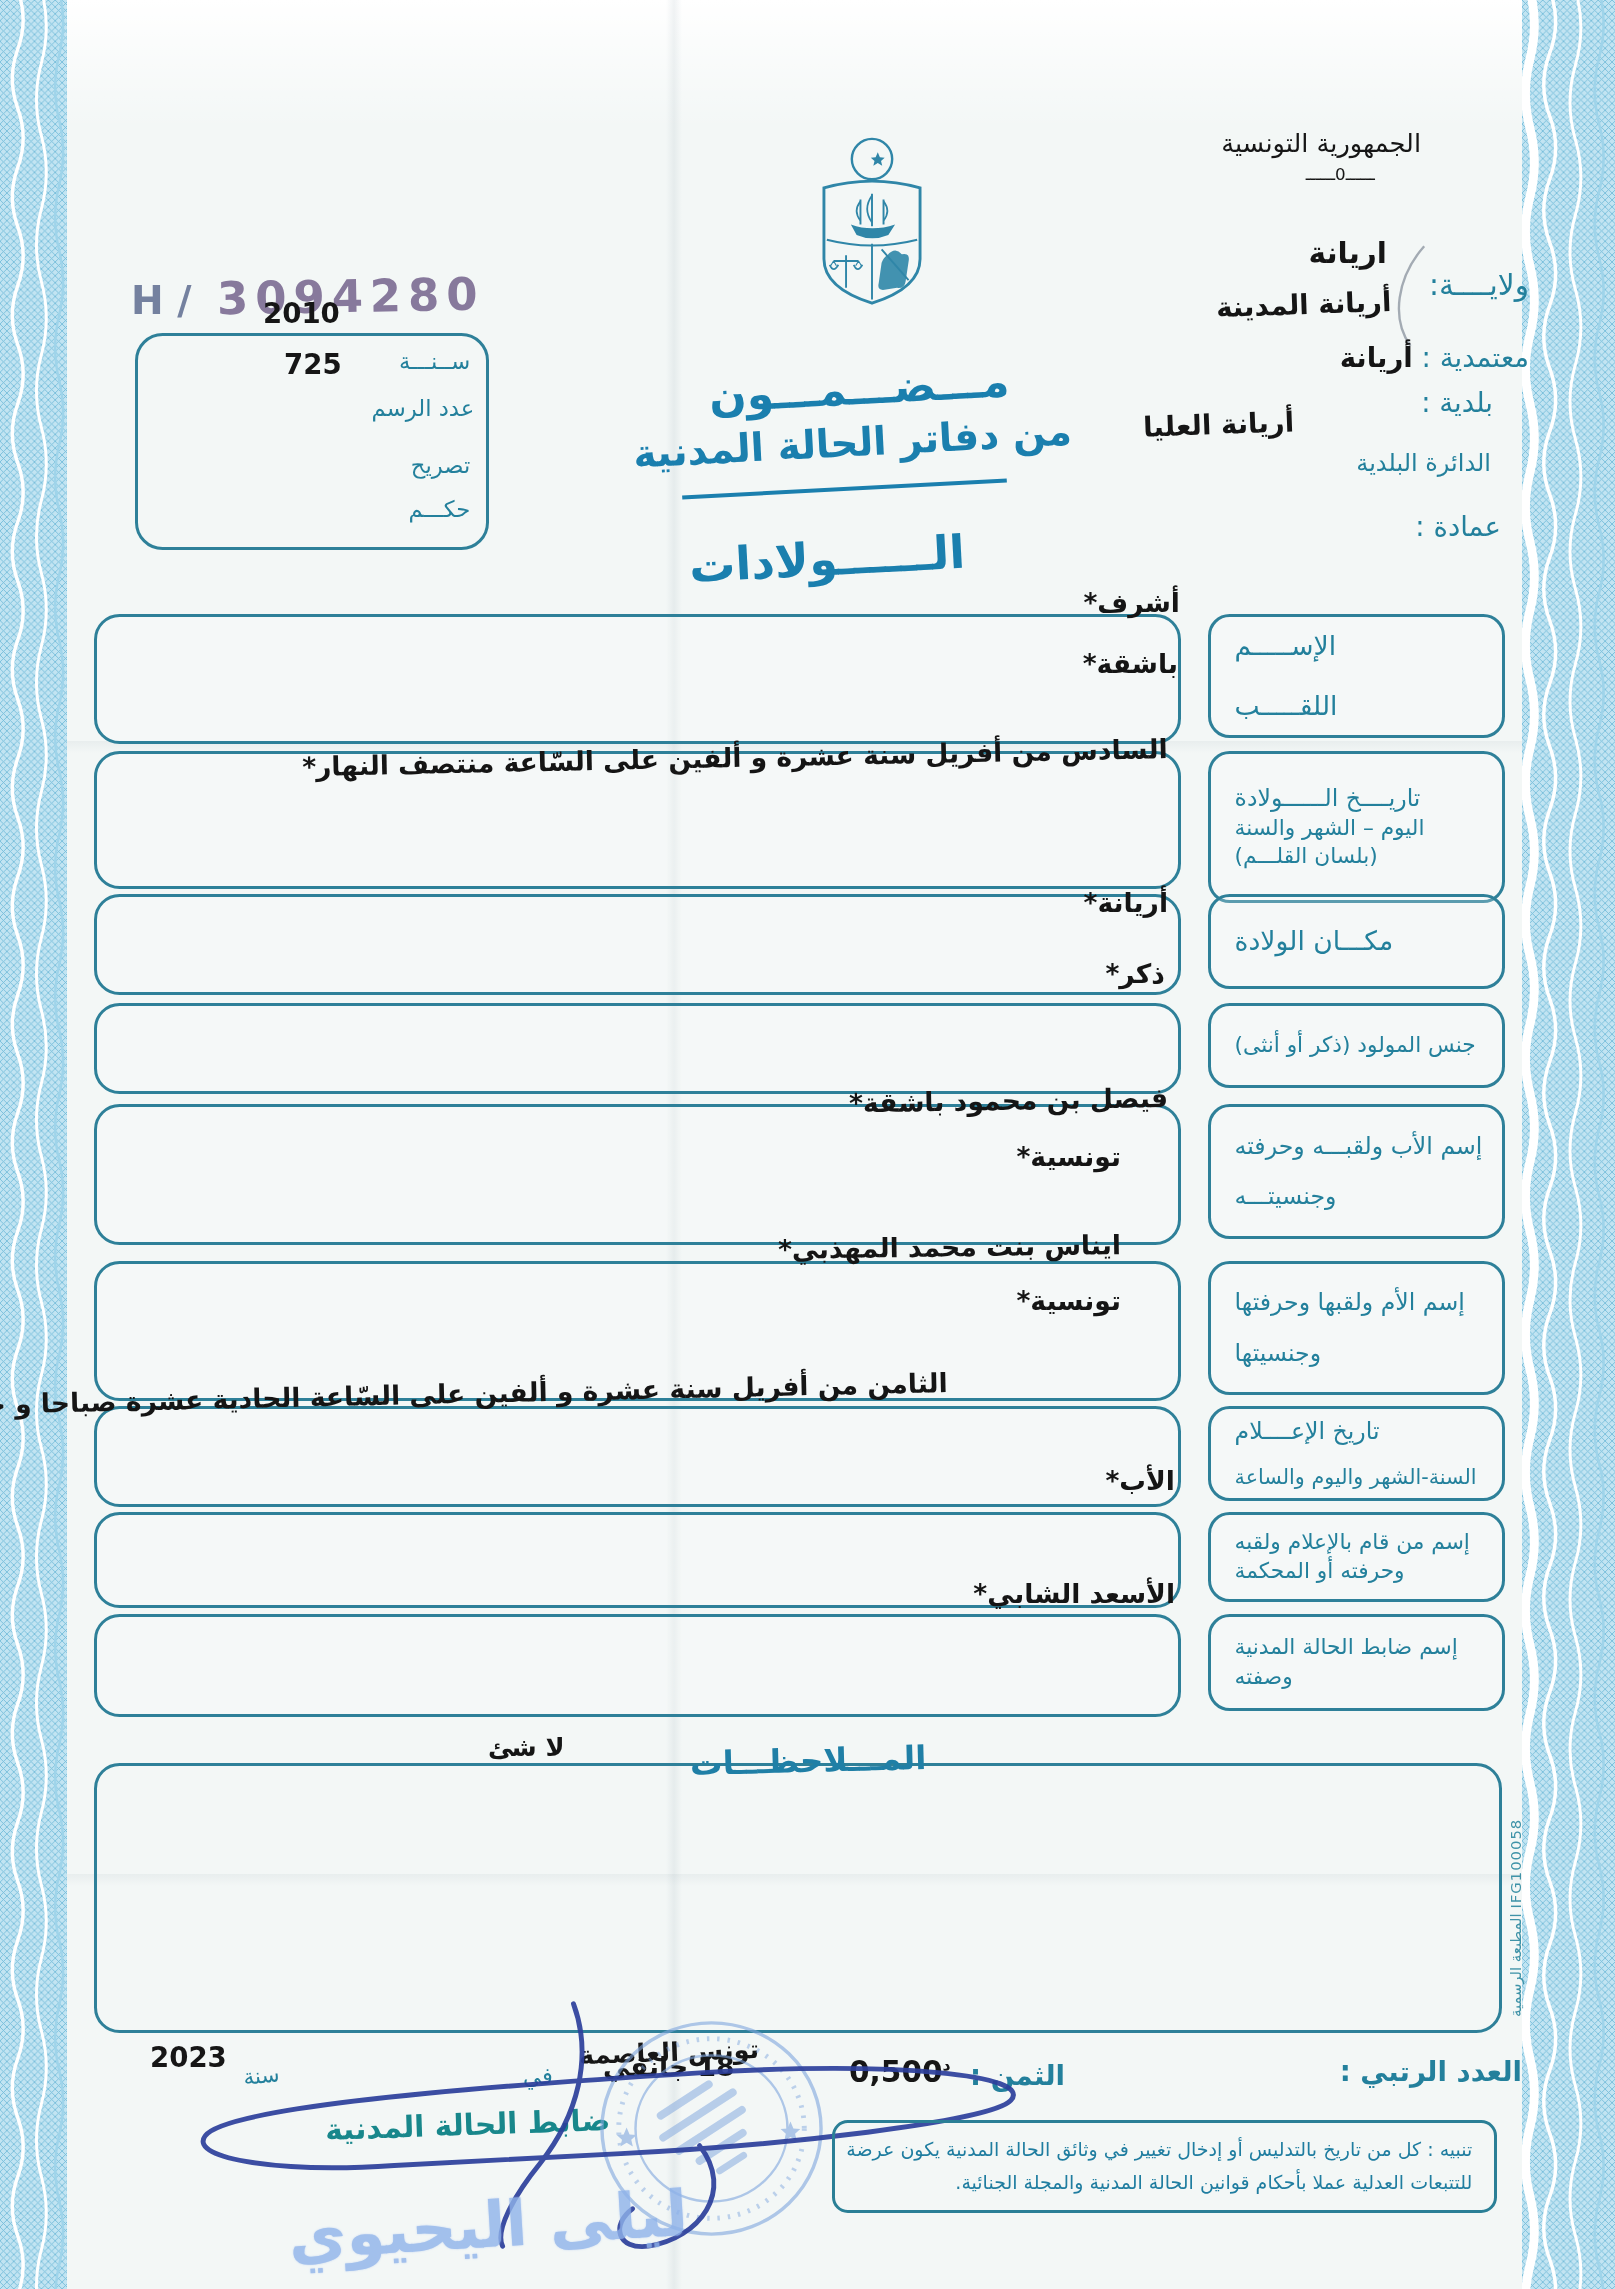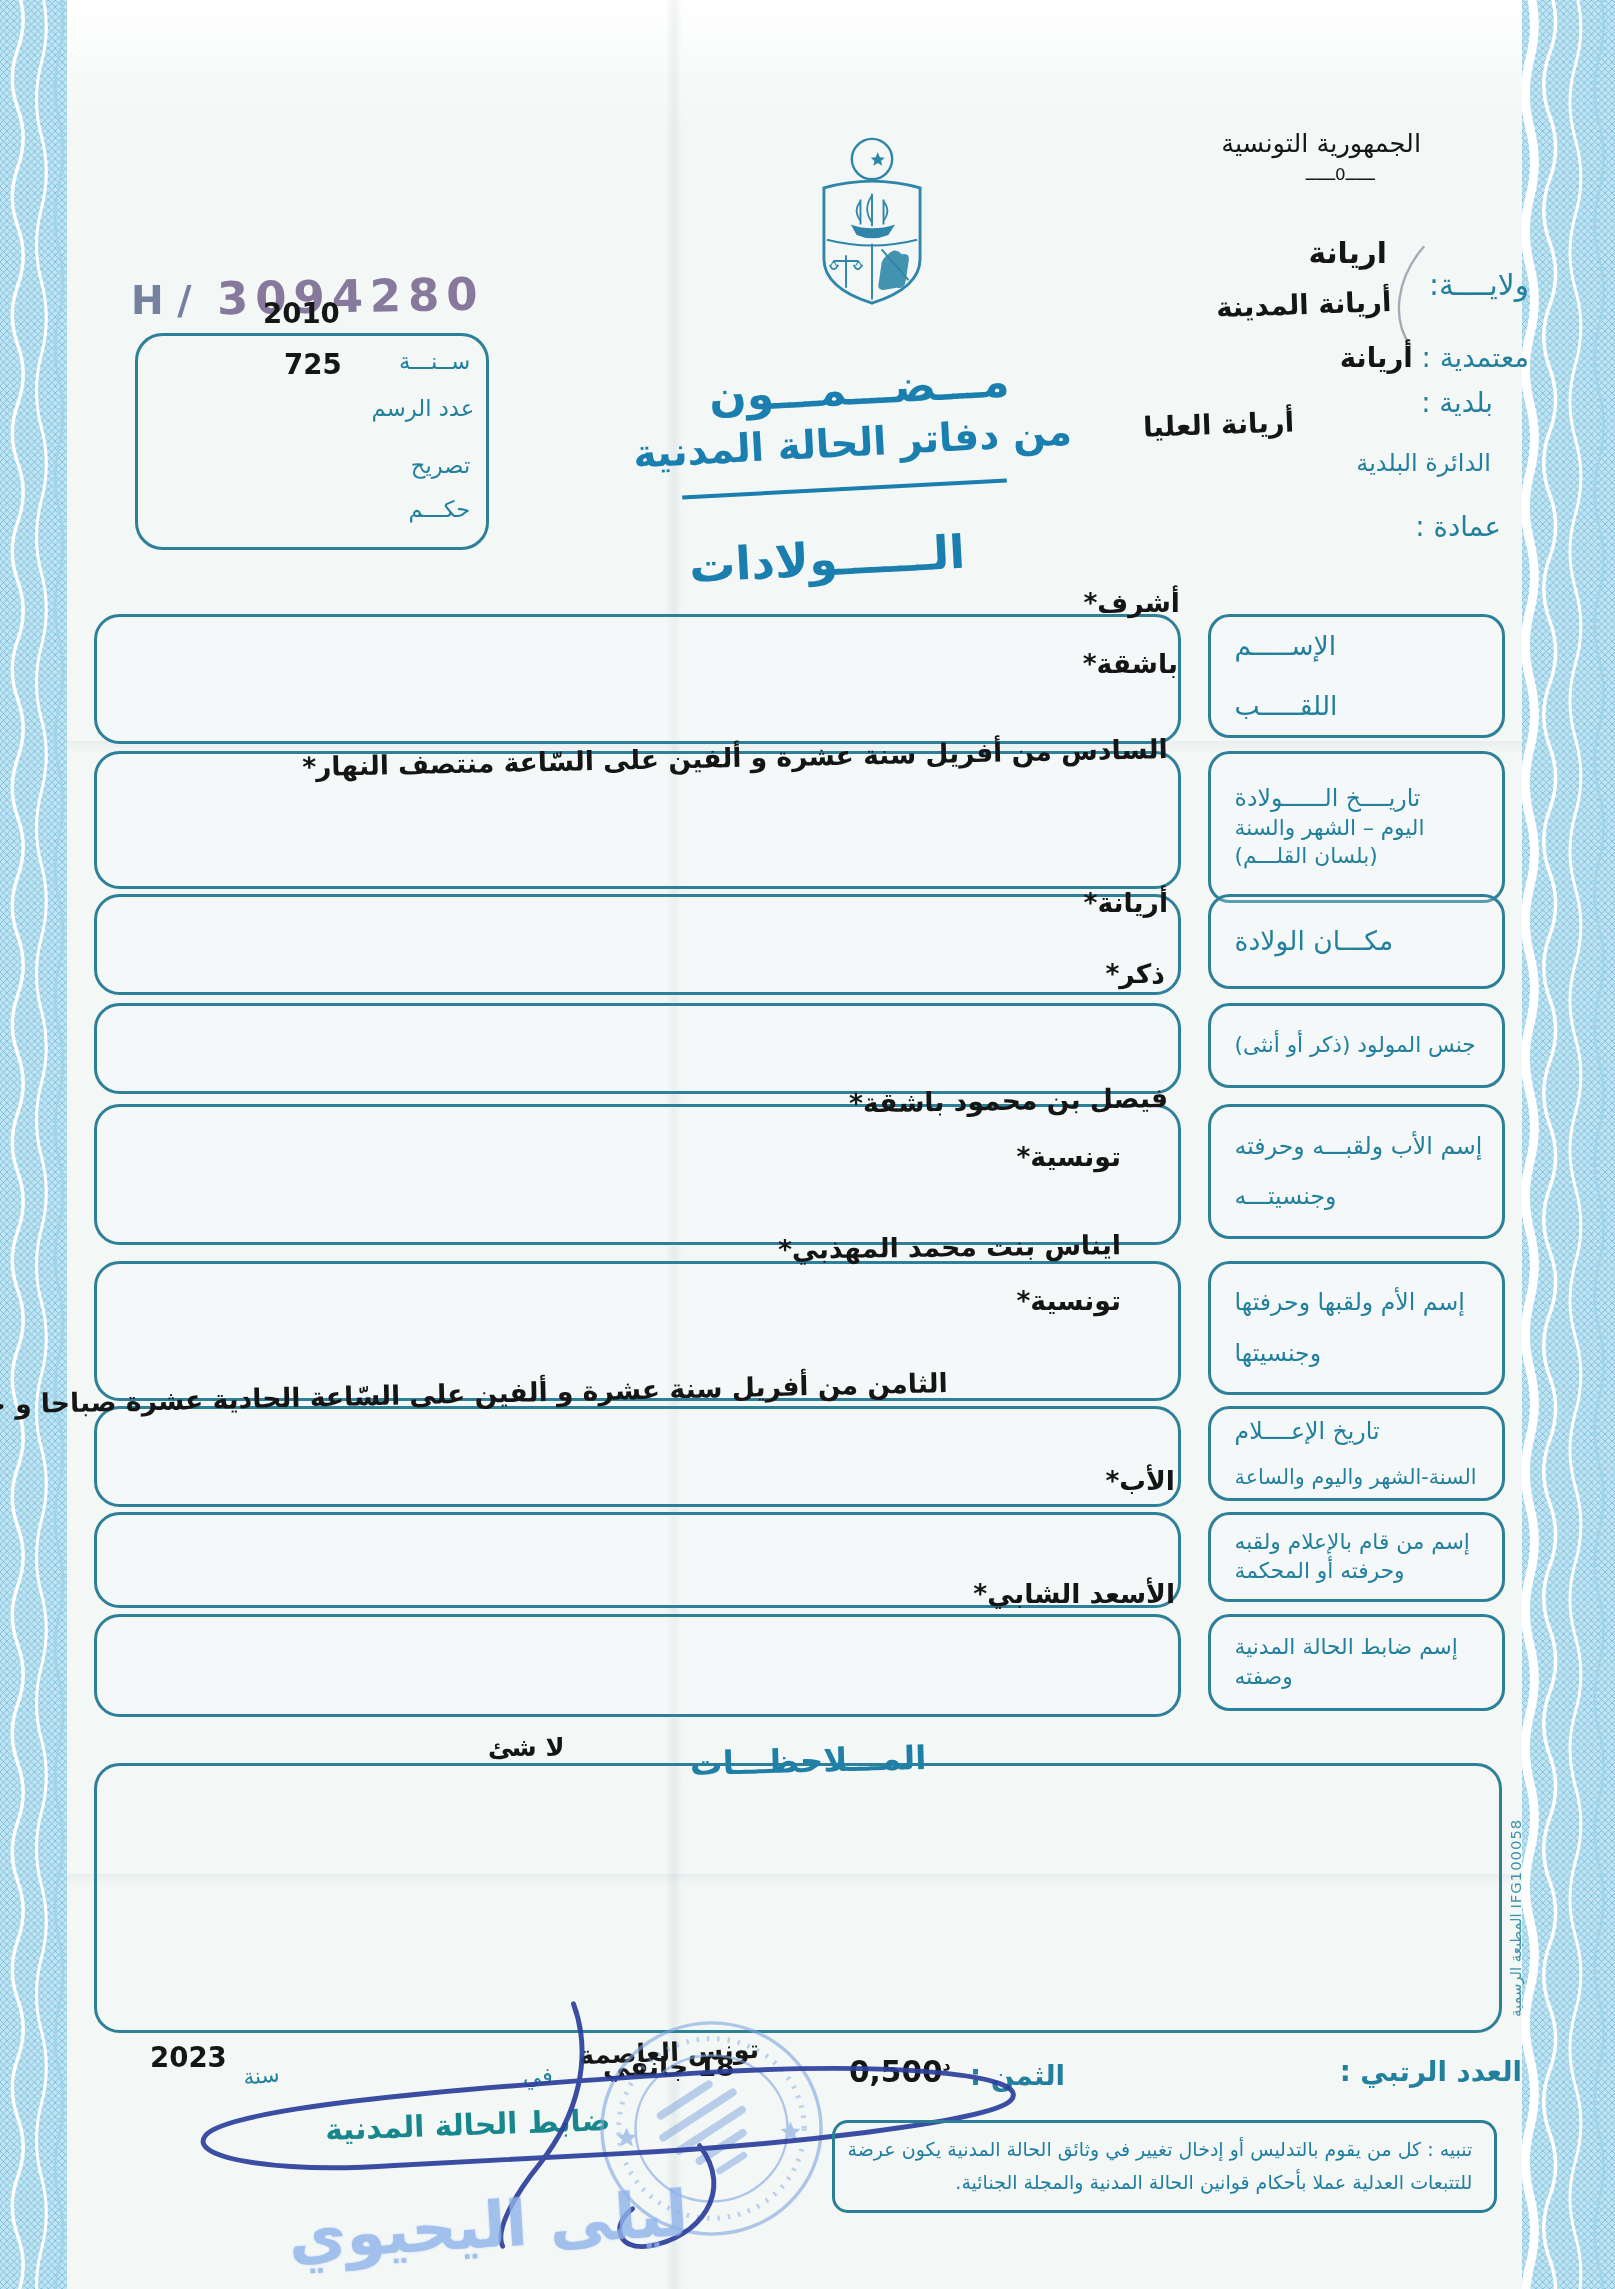--- a/index.html
+++ b/index.html
@@ -232,18 +232,18 @@
     <g stroke="#2c3f9b" stroke-width="5" fill="none" stroke-linecap="round" opacity=".92">
       <path d="M 432 6 C 452 60 436 120 398 168 C 372 200 352 236 360 252"></path>
       <path d="M 250 170 C 140 178 40 164 58 140 C 78 112 300 92 560 76 C 760 64 900 78 876 104 C 856 126 640 150 480 158 C 380 163 290 168 250 170"></path>
       <path d="M 560 150 C 596 196 560 244 508 252 C 476 256 470 230 492 214"></path>
     </g>
   </svg>
 
   <div class="abs namestamp nowrap" style="left:288px;top:2189px;">ليلى اليحيوي</div>
 
   <div class="abs notice-box">
-    <div class="n">تنبيه : كل من يقوم بالتدليس أو إدخال تغيير في وثائق الحالة المدنية يكون عرضة</div>
+    <div class="n">تنبيه : كل من تاريخ بالتدليس أو إدخال تغيير في وثائق الحالة المدنية يكون عرضة</div>
     <div class="n">للتتبعات العدلية عملا بأحكام قوانين الحالة المدنية والمجلة الجنائية.</div>
   </div>
 
 </div>
 
 
 </body></html>

